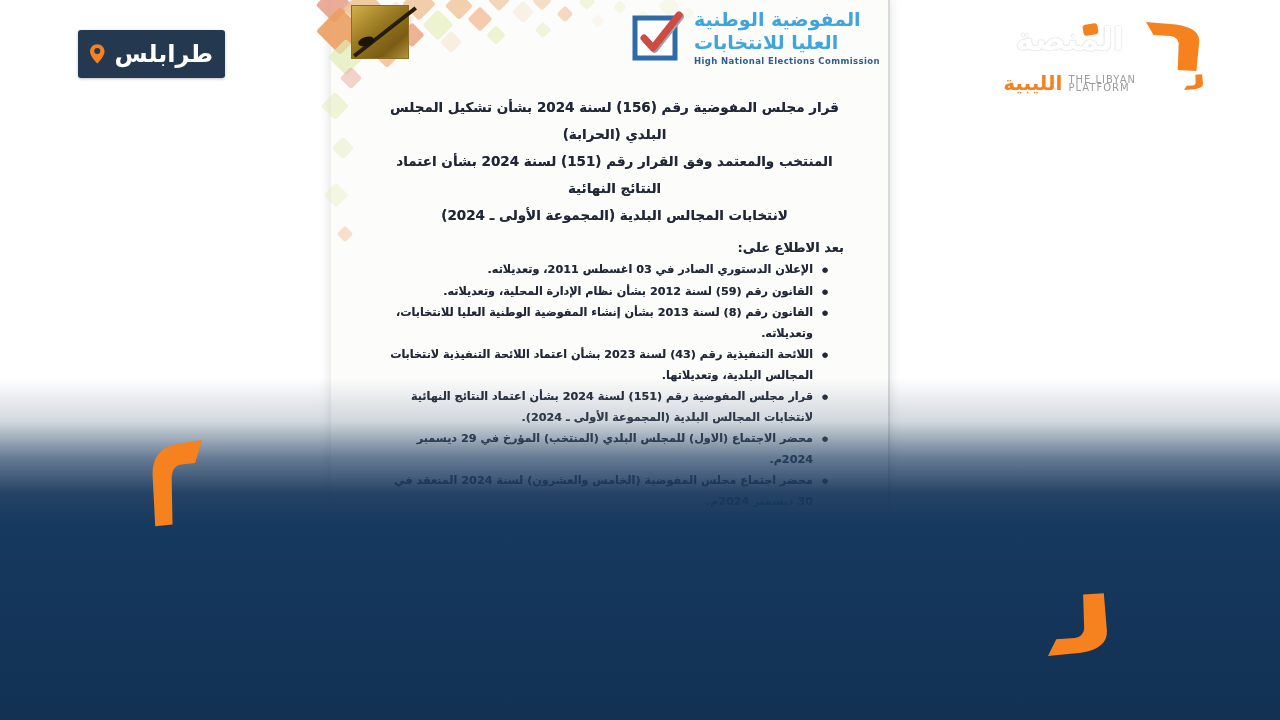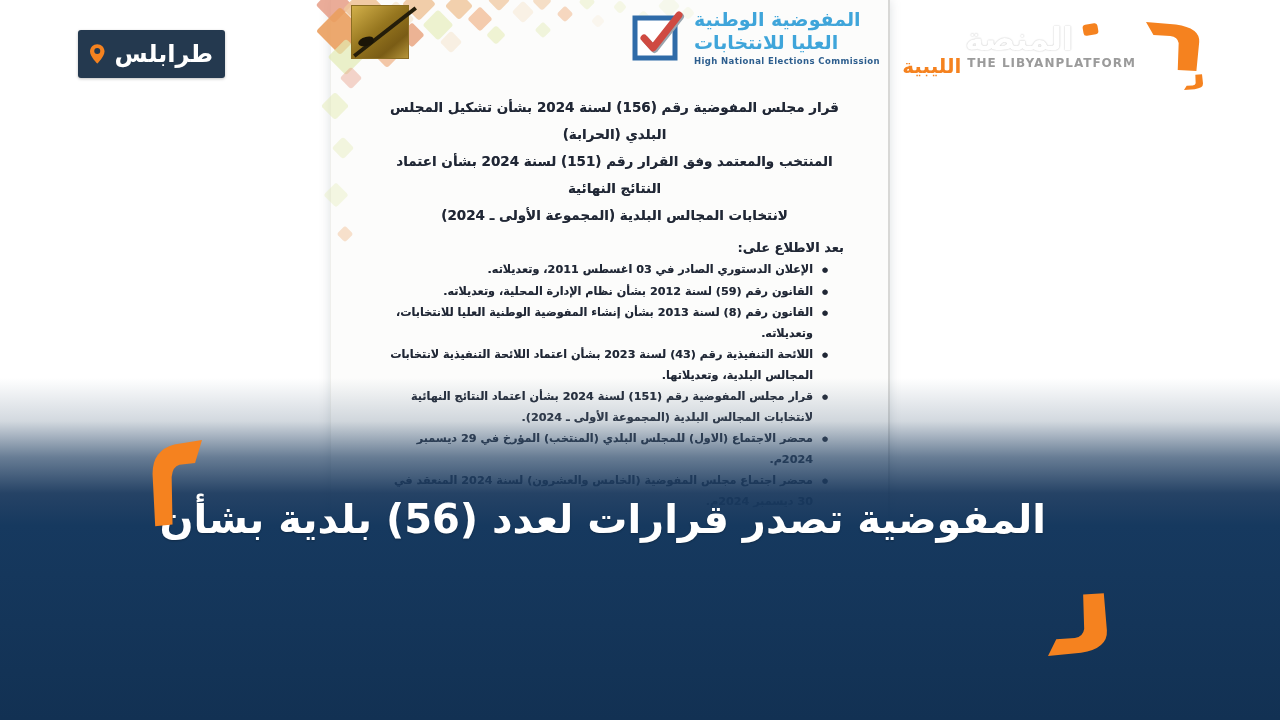--- a/index.html
+++ b/index.html
@@ -72,24 +72,24 @@
     box-shadow:0 1px 3px rgba(0,0,0,.25);}
   .badge-label{color:#fff;font-weight:bold;font-size:24px;direction:rtl;flex:1;text-align:center;}
 
   
   .brand{position:absolute;right:76px;top:22px;display:flex;flex-direction:row;align-items:flex-start;gap:10px;z-index:3;}
   .brand-text{display:flex;flex-direction:column;align-items:center;position:relative;}
   .brand-ar-main{font-size:32px;font-weight:bold;color:#fff;line-height:34px;direction:rtl;
     text-shadow:0 0 1px #c9c9c9,0 0 2px #d6d6d6;}
   .brand-accent{position:absolute;top:2px;right:38px;width:15px;height:11px;background:var(--accent);
     border-radius:3px;transform:rotate(-10deg);}
-  .brand-row{display:flex;flex-direction:row;align-items:flex-start;gap:6px;margin-top:0px;}
+  .brand-row{display:flex;flex-direction:row;align-items:flex-start;gap:6px;margin-top:17px;}
   .brand-ar-sub{font-size:20px;font-weight:bold;color:var(--accent);direction:rtl;line-height:20px;
     text-shadow:0 0 1px #fff;}
-  .brand-en{display:flex;flex-direction:row;font-size:12px;font-weight:bold;color:#9b9b9b;
+  .brand-en{display:flex;flex-direction:column;font-size:10px;font-weight:normal;color:#9b9b9b;
     letter-spacing:1px;line-height:8px;padding-top:3px;}
 
   
   .headline{position:absolute;right:234px;top:486px;z-index:3;direction:rtl;text-align:right;color:#fff;}
   .headline-line{font-size:40px;font-weight:bold;line-height:67px;white-space:nowrap;
     text-shadow:0 1px 2px rgba(0,0,0,.25);}
   .quote-open{position:absolute;left:150px;top:440px;z-index:3;}
   .quote-close{position:absolute;left:1048px;top:592px;z-index:3;}
   .logo-mark{display:block;}
 </style>
@@ -218,21 +218,20 @@
       <svg class="logo-mark" width="56" height="50" viewBox="0 0 60 100" preserveAspectRatio="none" style="transform:scaleX(-1);">
         <path d="M60 0 L52 26 L34 28 Q26 30 25 42 L26 96 L6 98 L3 40 Q2 12 28 5 Z" fill="#f5821f"></path>
       </svg>
       <svg class="logo-mark" width="20" height="16" viewBox="0 0 60 100" preserveAspectRatio="none" style="transform:rotate(180deg);margin-left:38px;margin-top:2px;">
         <path d="M60 0 L52 26 L34 28 Q26 30 25 42 L26 96 L6 98 L3 40 Q2 12 28 5 Z" fill="#f5821f"></path>
       </svg>
     </div>
   </div>
 
   <div class="headline">
-    <div class="headline-line">المفوضية تصدر قرارات لعدد (56) بلدية بشأن</div>
   </div>
 
   <div class="quote-open">
     <svg width="52" height="88" viewBox="0 0 60 100" preserveAspectRatio="none">
       <path d="M60 0 L52 26 L34 28 Q26 30 25 42 L26 96 L6 98 L3 40 Q2 12 28 5 Z" fill="#f5821f"></path>
     </svg>
   </div>
   <div class="quote-close">
     <svg width="62" height="64" viewBox="0 0 60 100" preserveAspectRatio="none" style="transform:rotate(180deg);">
       <path d="M60 0 L52 26 L34 28 Q26 30 25 42 L26 96 L6 98 L3 40 Q2 12 28 5 Z" fill="#f5821f"></path>

